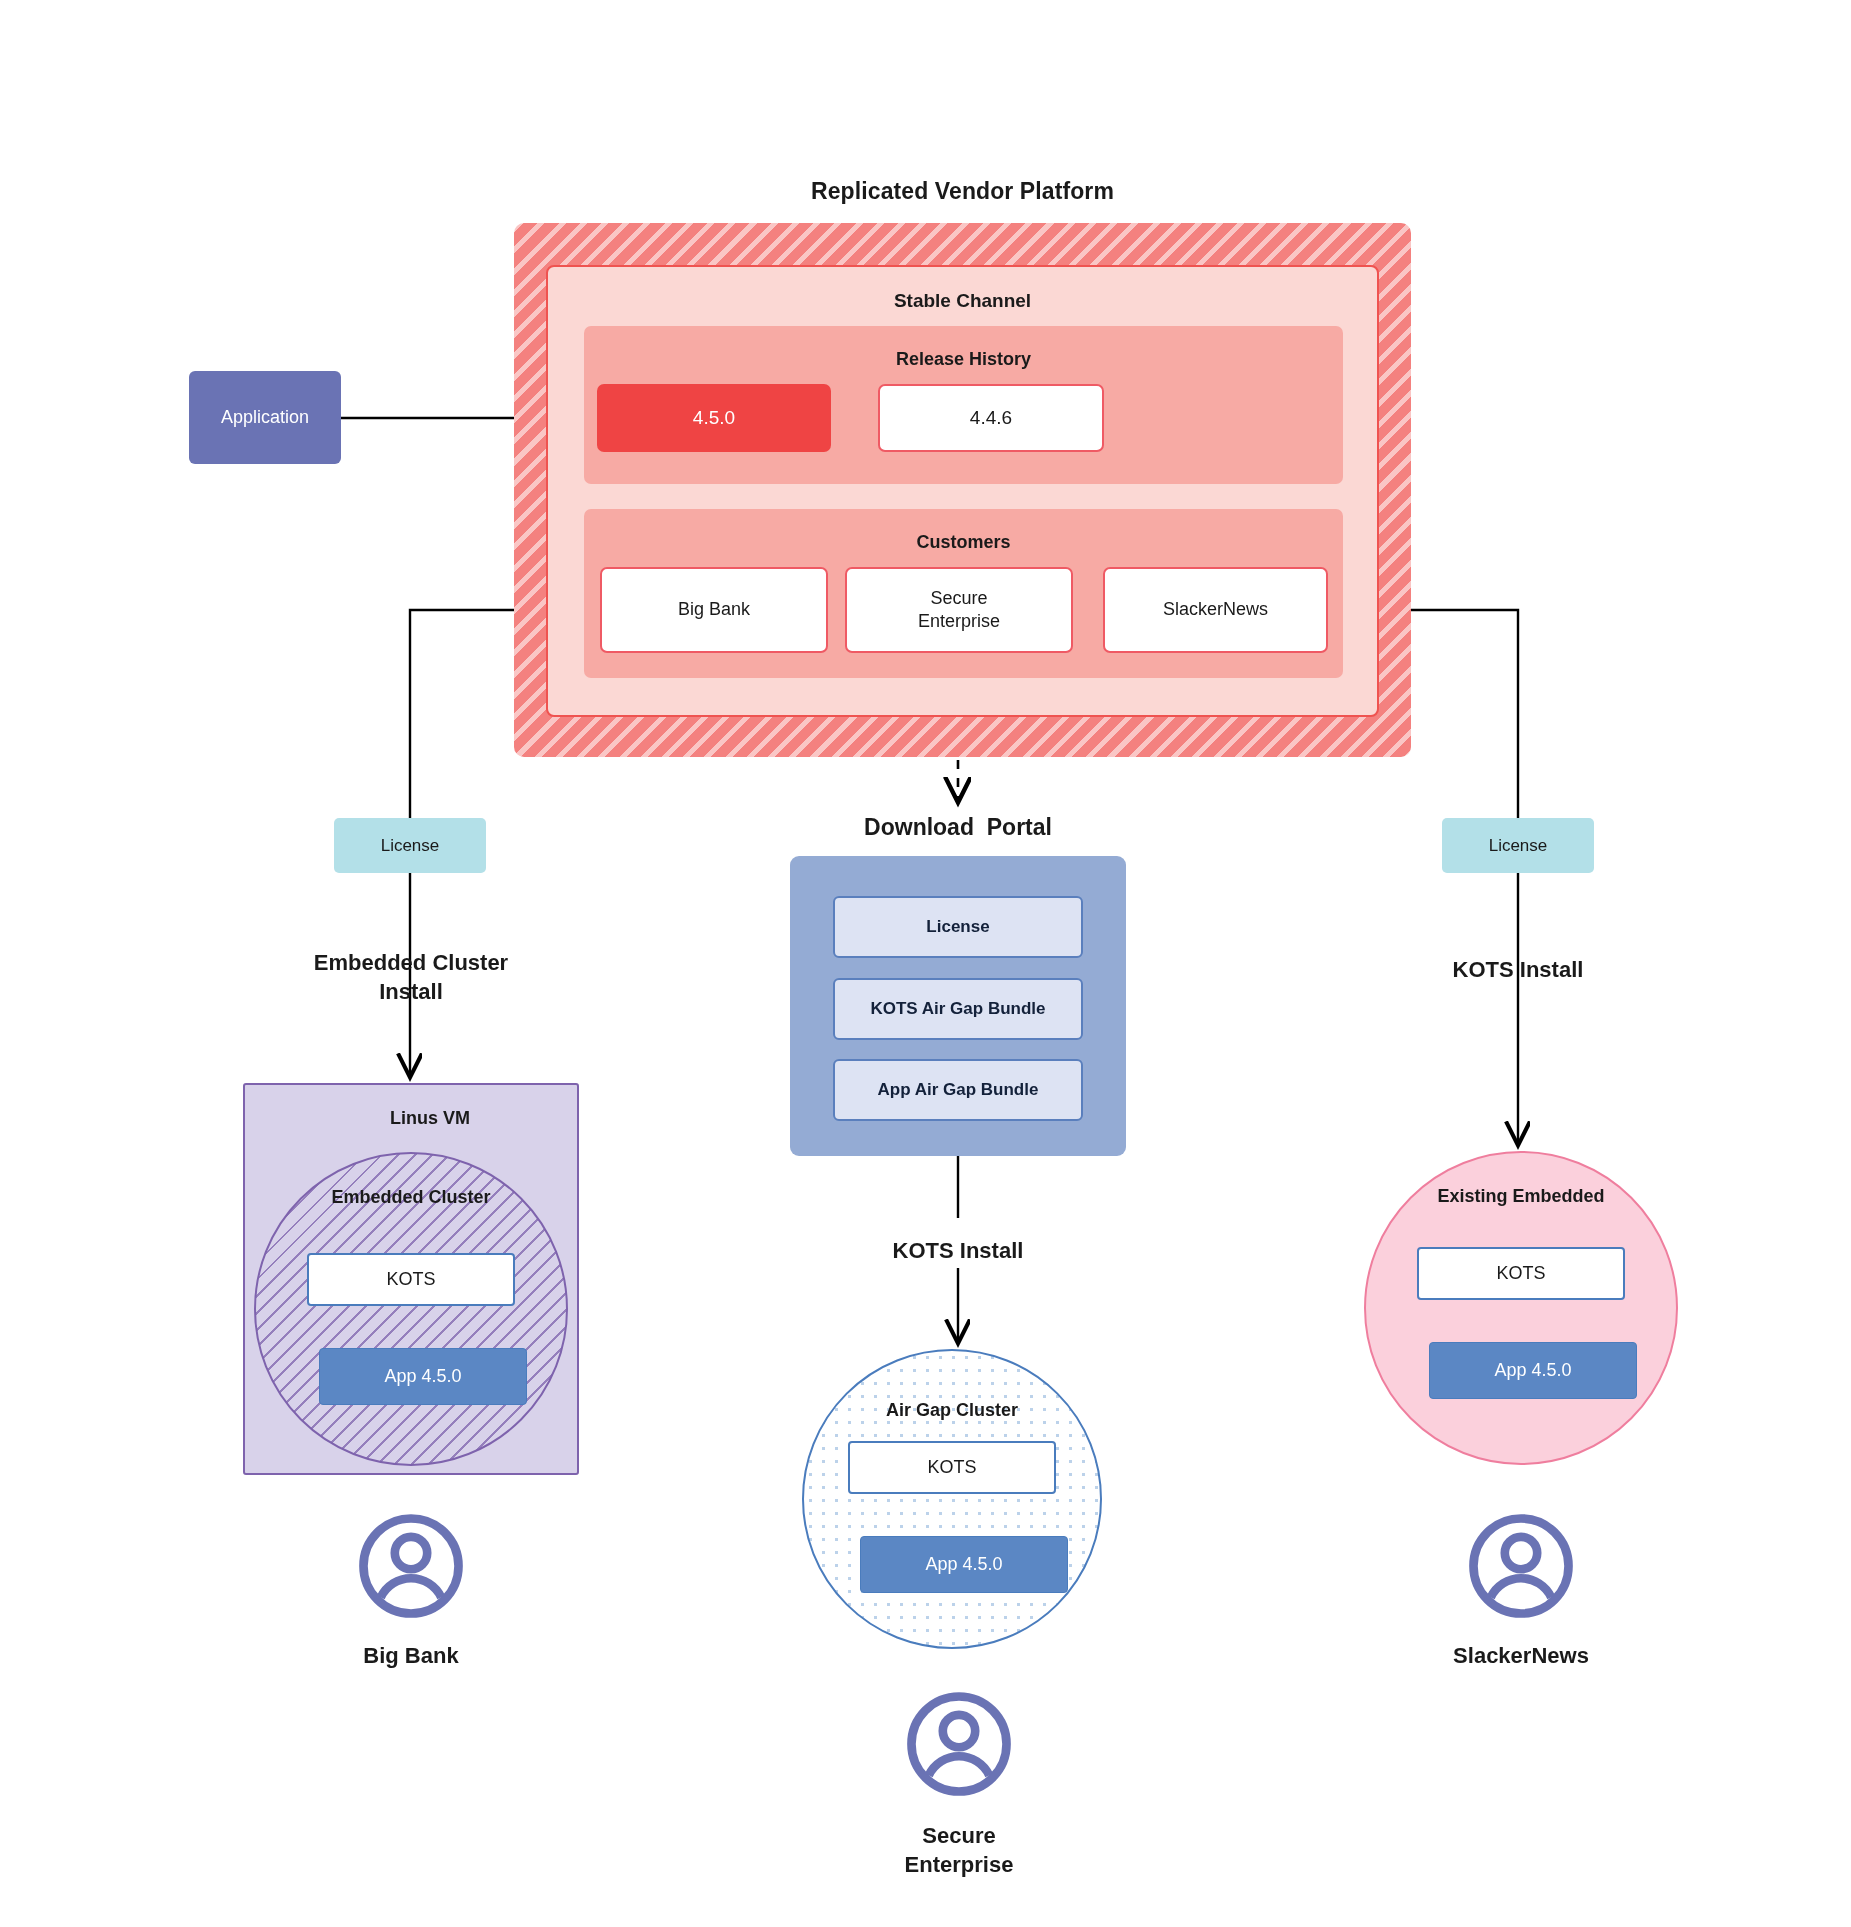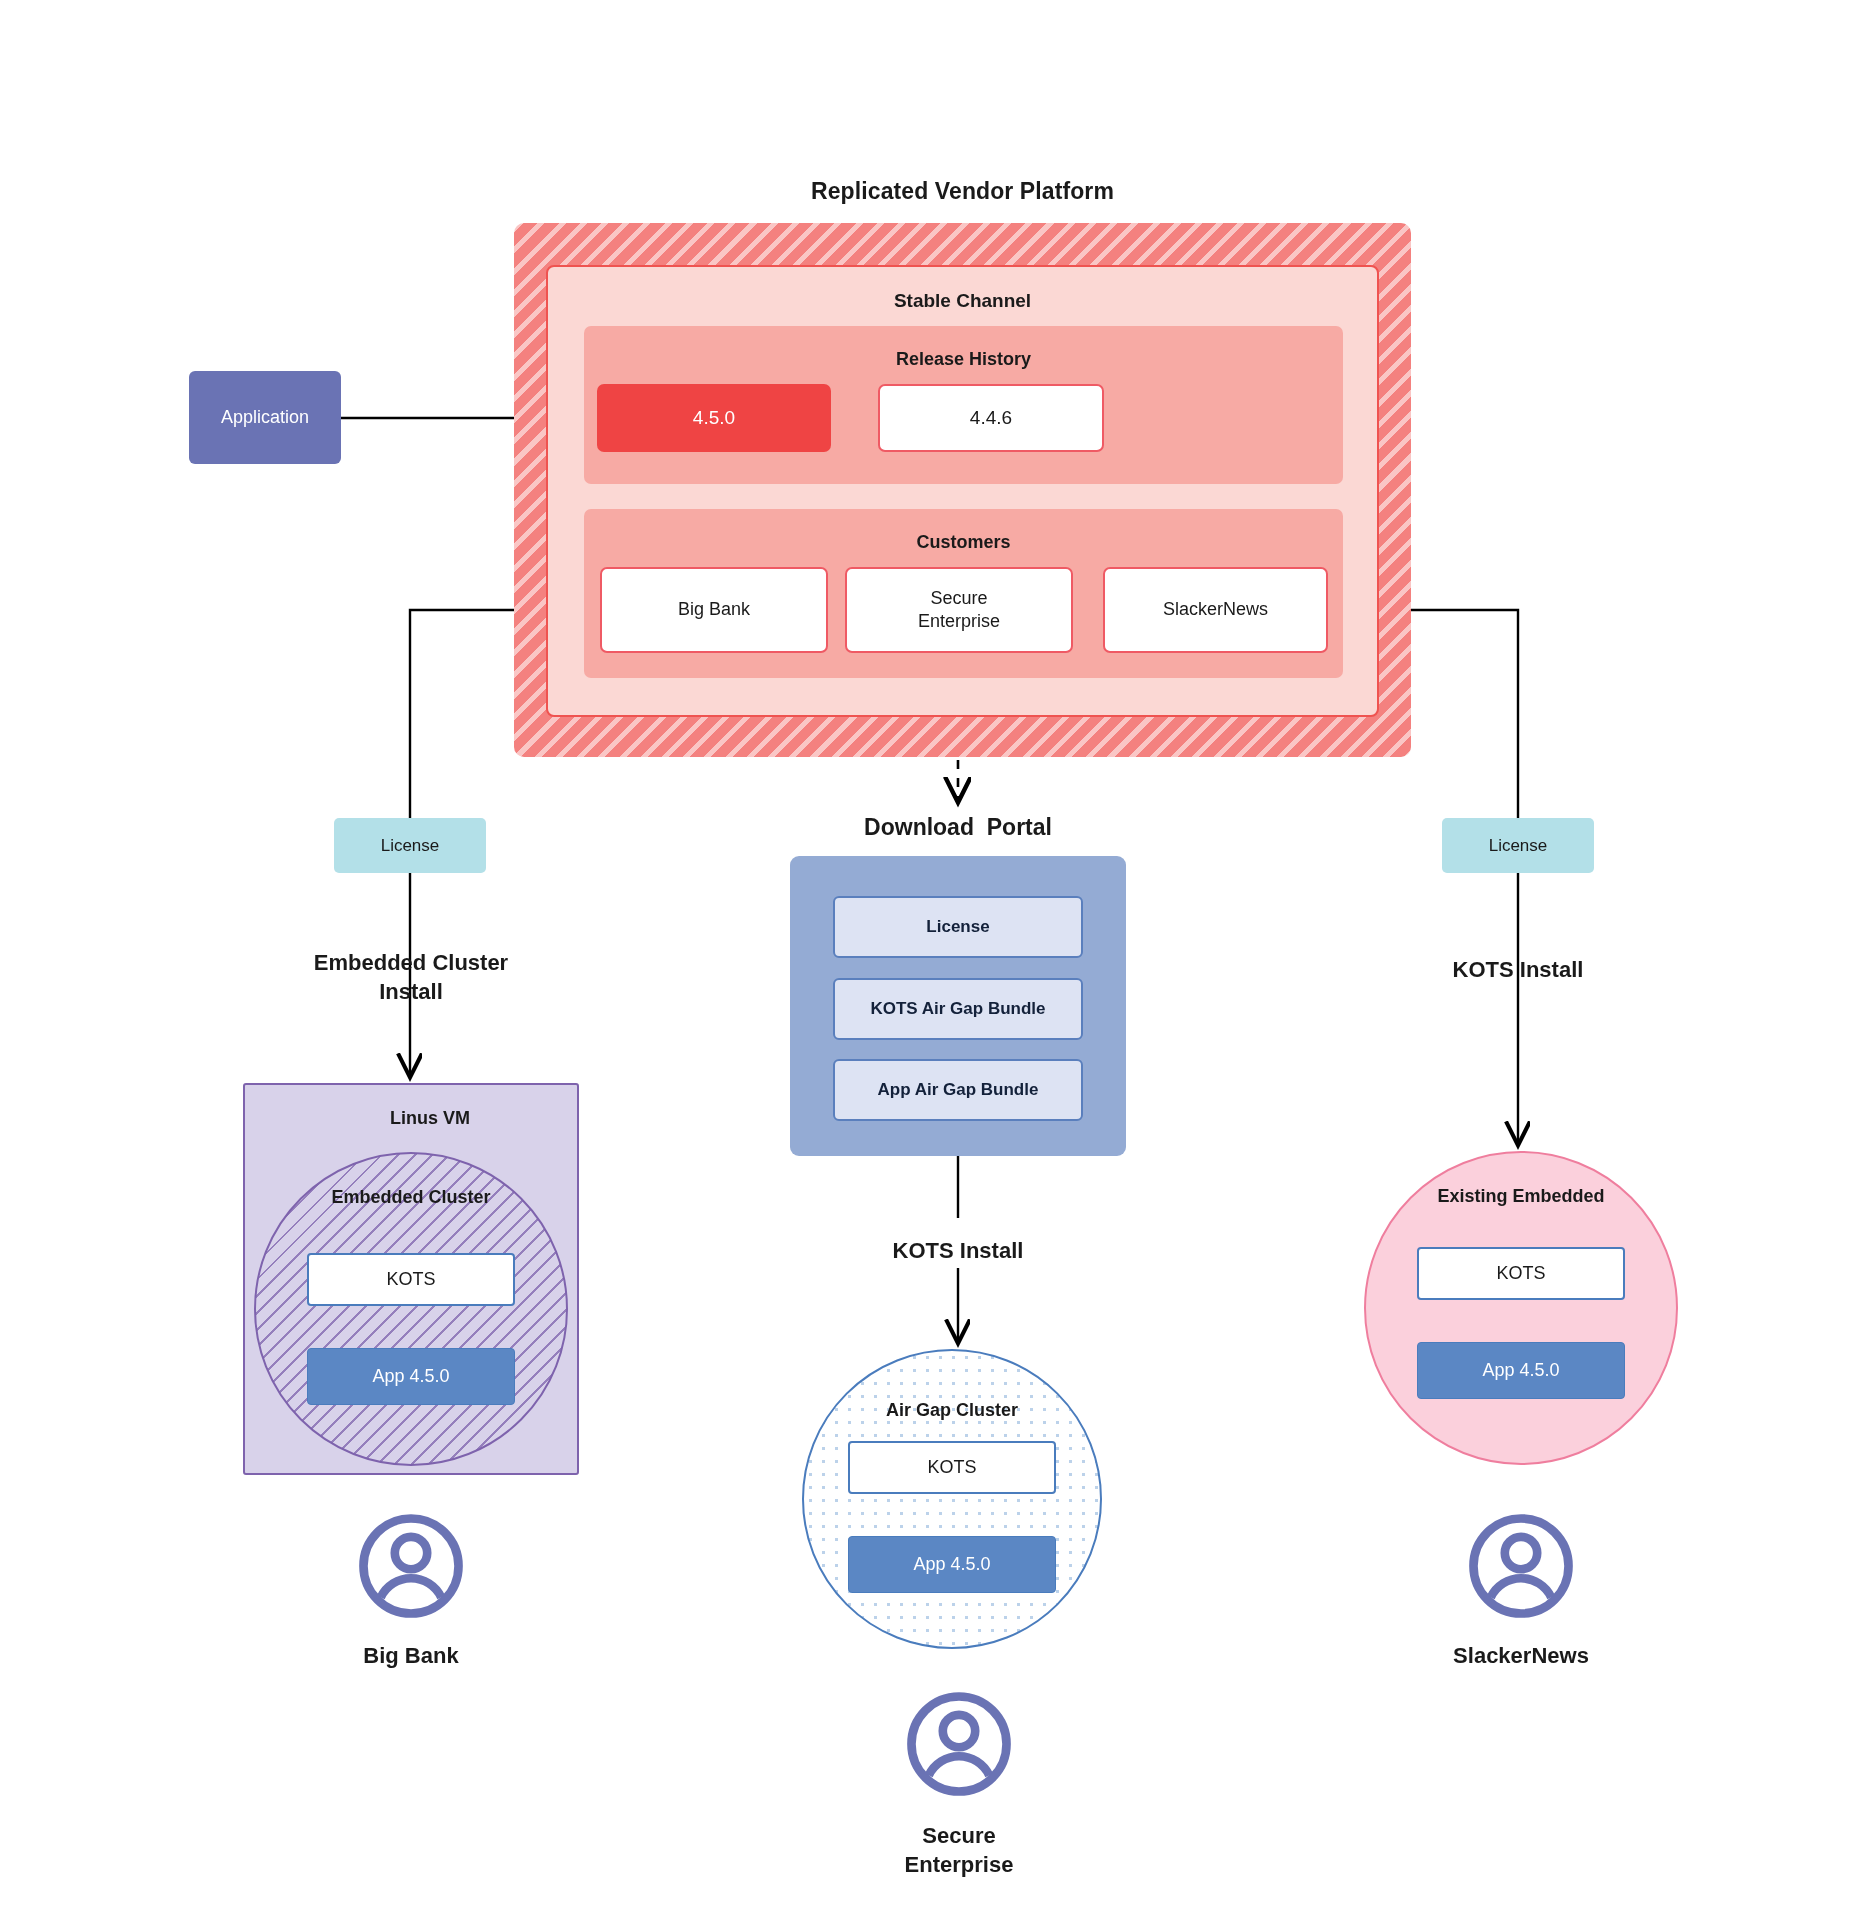--- a/index.html
+++ b/index.html
@@ -134,21 +134,21 @@
   .kots-box {
     position: absolute; width: 208px; height: 53px;
     background: #ffffff; border: 2px solid #4a7cbd; border-radius: 4px;
     display: flex; align-items: center; justify-content: center;
     font-size: 18px; color: #1a1a1a;
   }
   .appver-box {
     position: absolute; width: 208px; height: 57px;
     background: #5b87c4; border: 1px solid #4a7cbd; border-radius: 4px;
     display: flex; align-items: center; justify-content: center;
-    font-size: 18px; color: #ffffff;
+    font-size: 18px; color: #ffffff; margin-left: 12px;
   }
 
   
   .avatar { position: absolute; width: 108px; height: 108px; }
 
   
   #wires { position: absolute; left: 0; top: 0; width: 1851px; height: 1927px; pointer-events: none; }
 </style>
 </head>
 <body>

